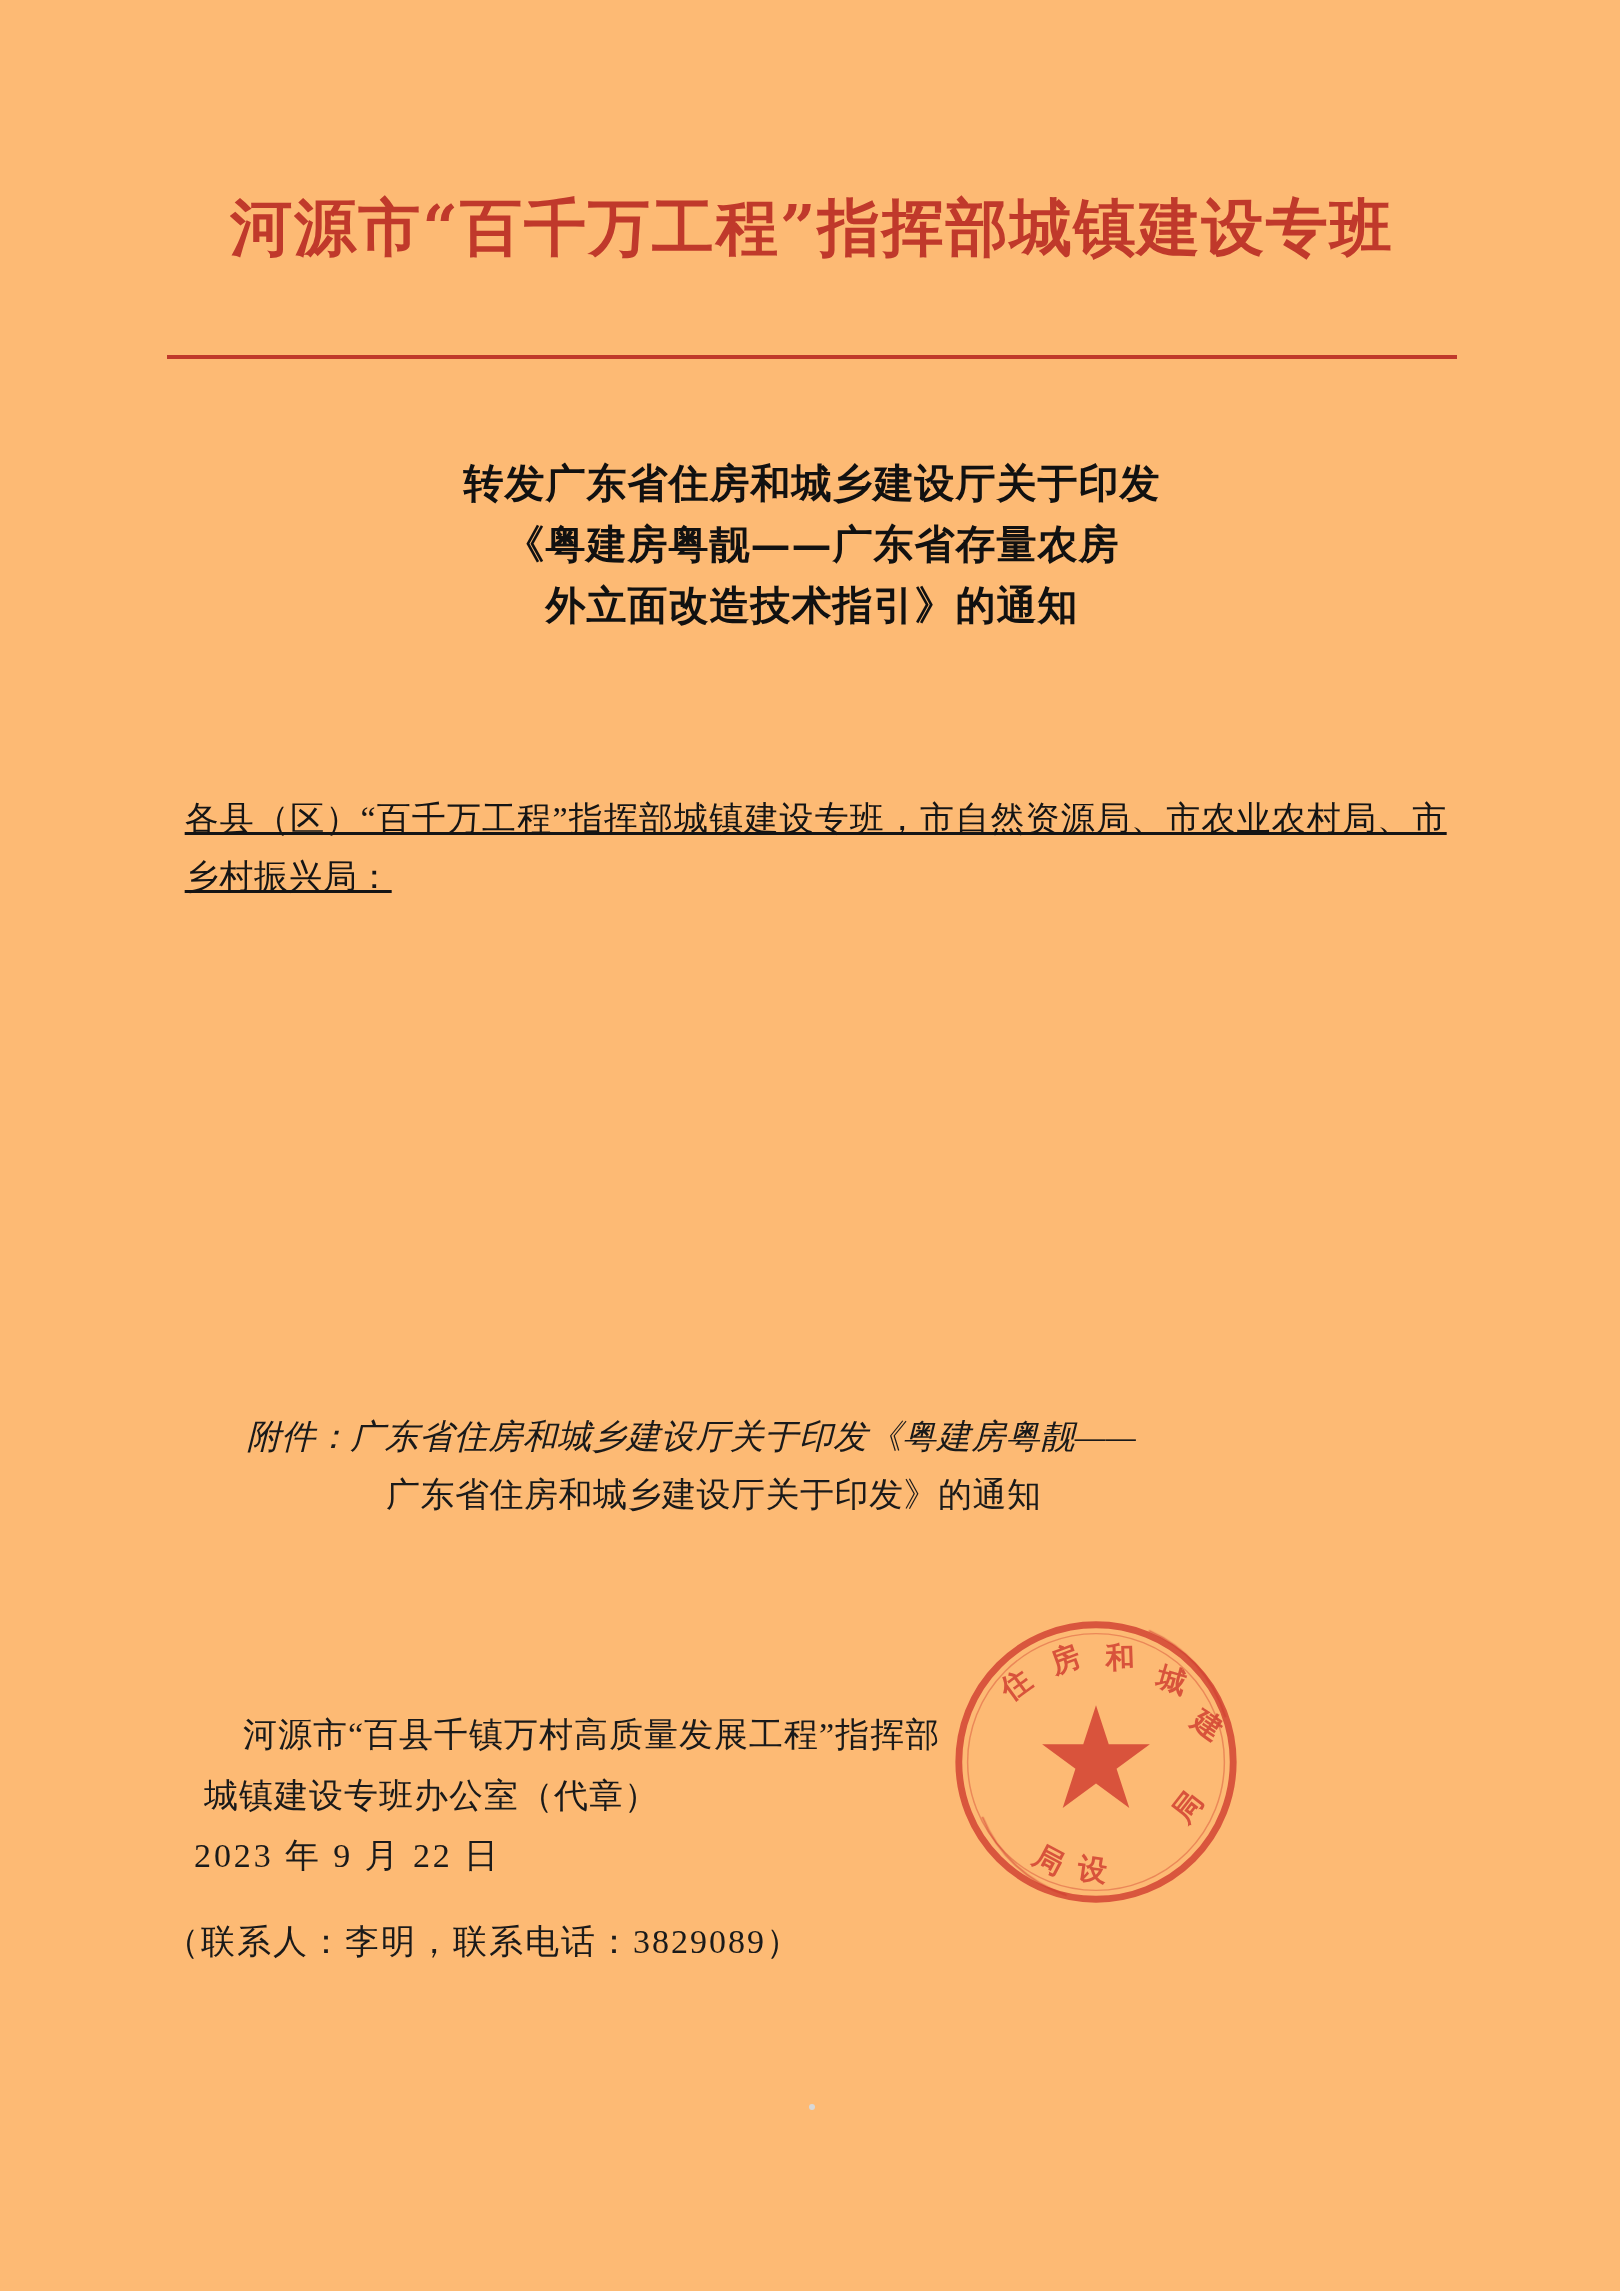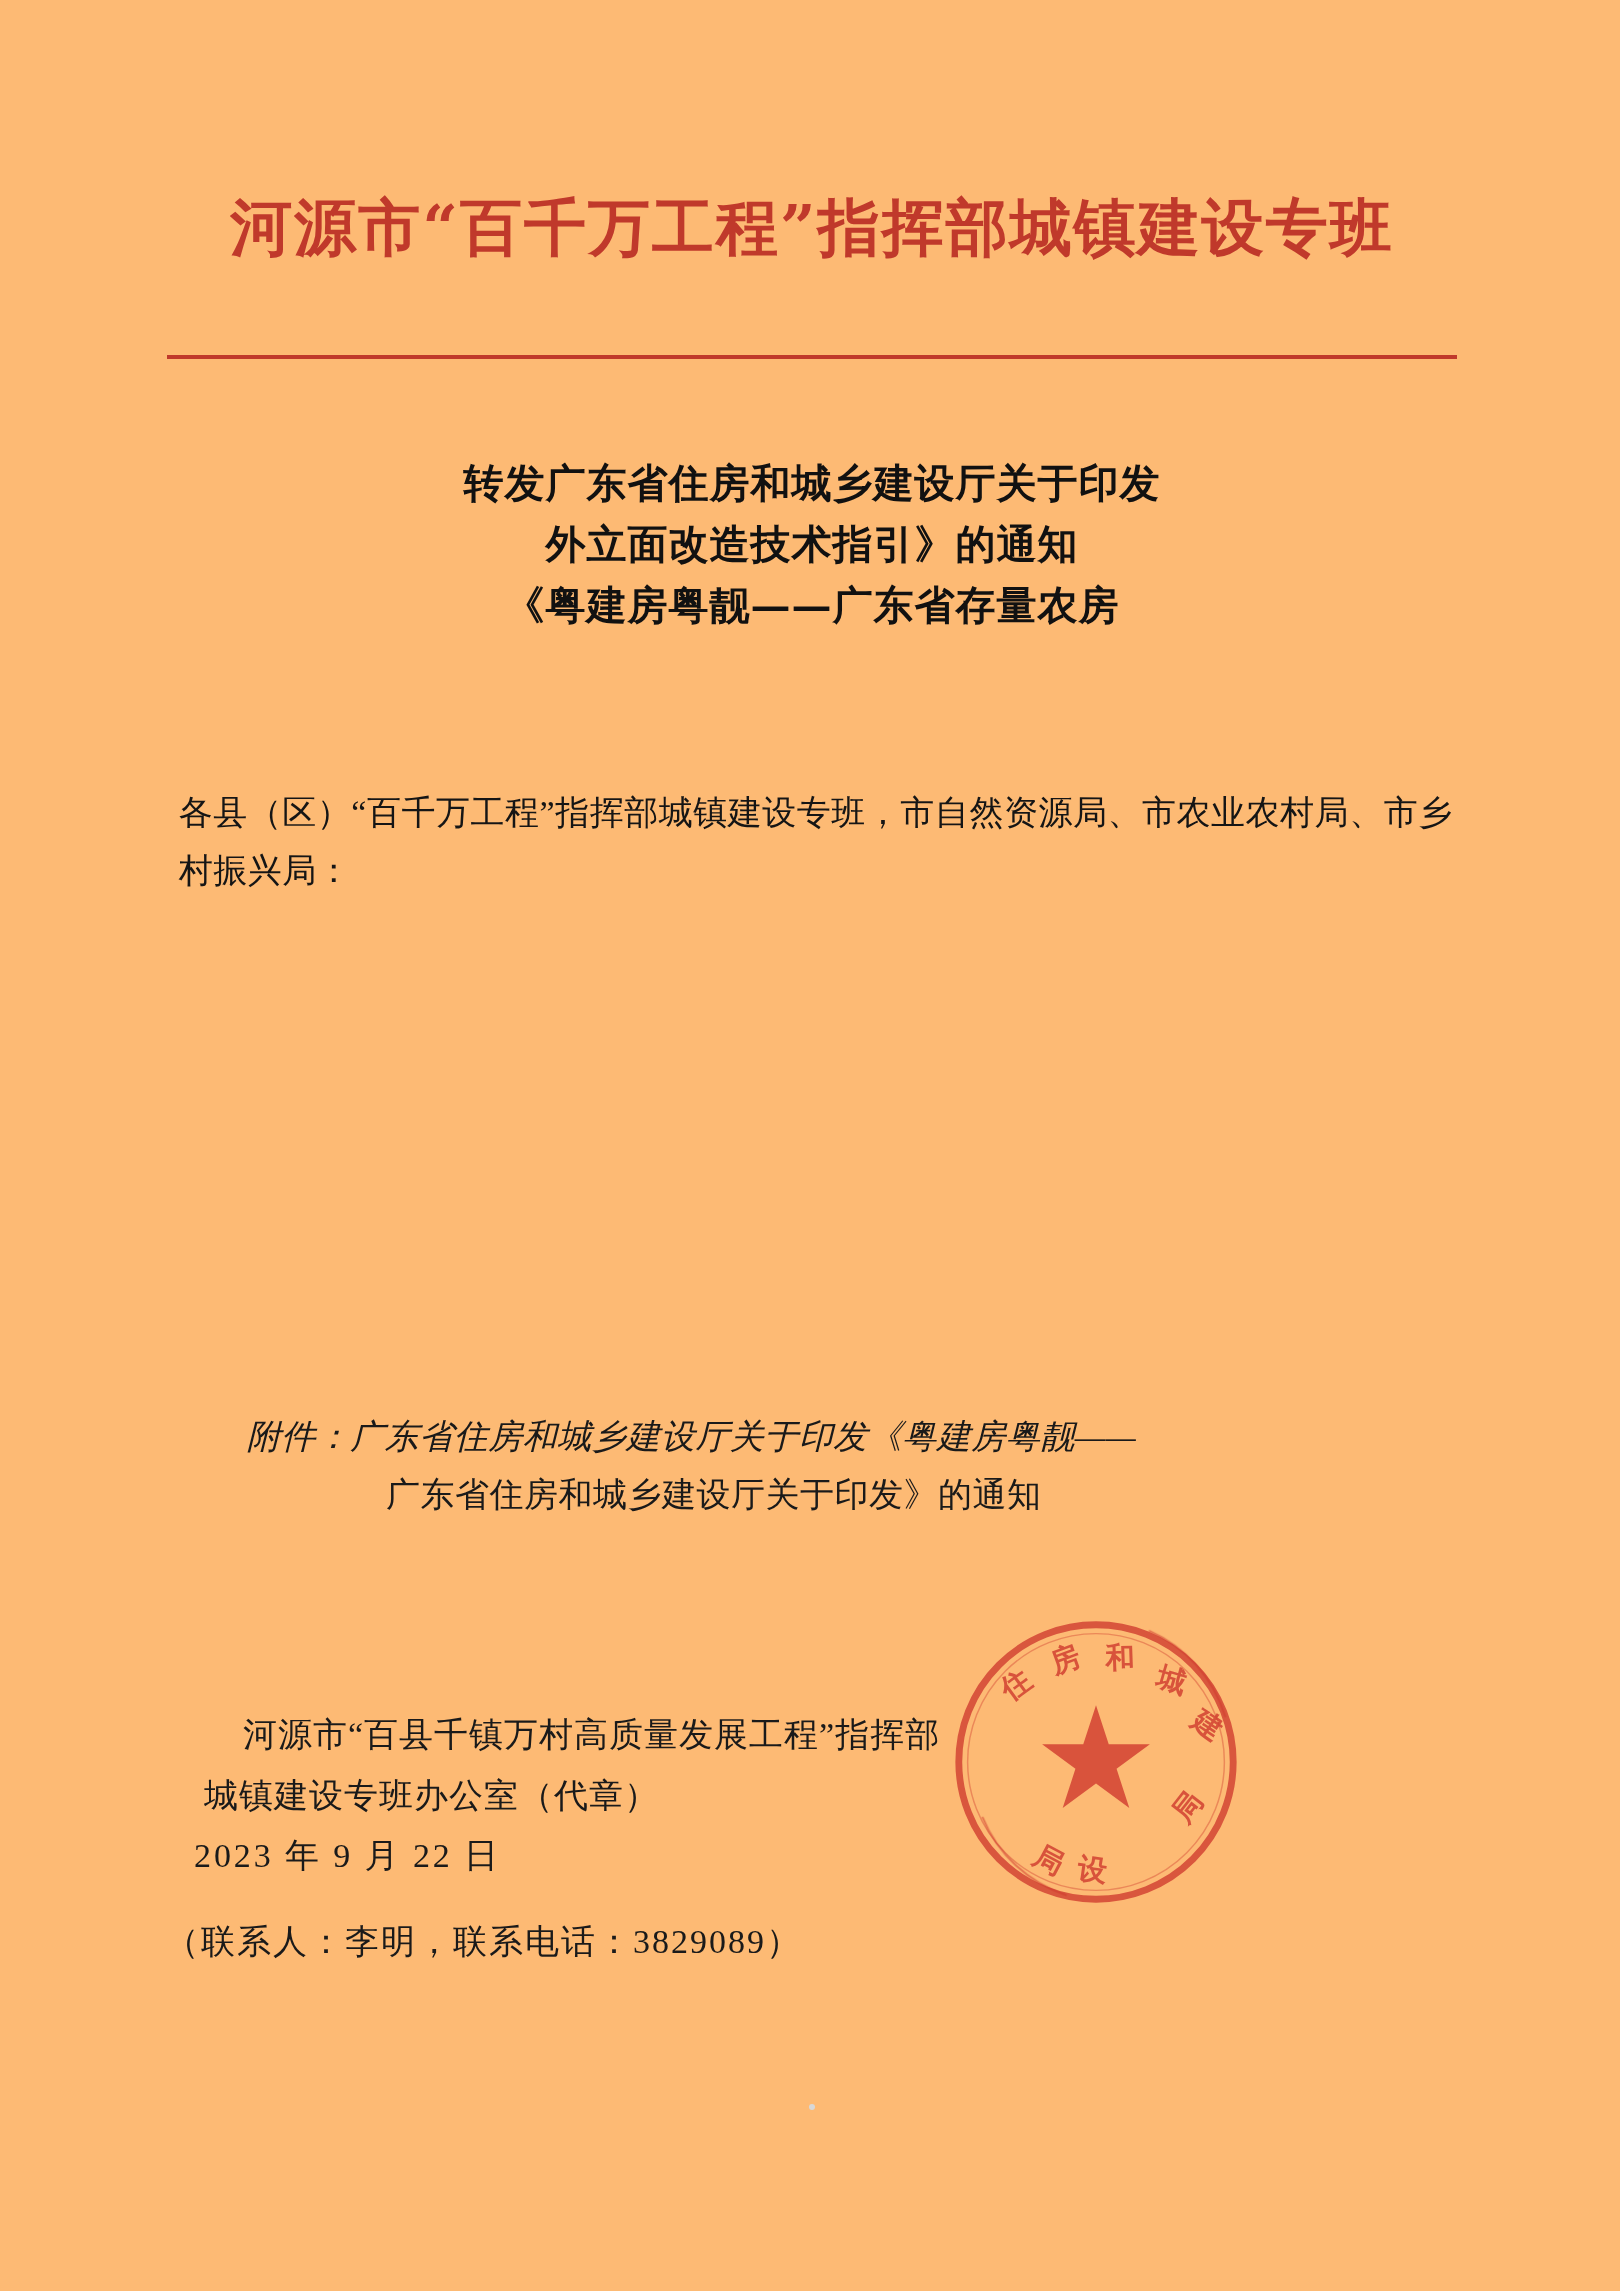--- a/index.html
+++ b/index.html
@@ -77,23 +77,24 @@
     position: absolute;
     top: 784px;
     left: 13.7px;
     width: 1274px;
     font-size: 34px;
     line-height: 1.72;
     color: #151515;
     letter-spacing: 0.5px;
   }
   .body-block p {
-    margin: 0;
+    margin: 6px;
     text-align: justify;
     text-justify: inter-ideograph;
+    text-decoration: underline;
   }
   .indent2 { text-indent: 2em; }
 
   
   .attachment {
     position: absolute;
     top: 1408px;
     left: 13.7px;
     width: 1274px;
     font-size: 34px;
@@ -148,22 +149,22 @@
 <div class="page">
   <div class="content">
 
     <div class="letterhead">
       <div class="letterhead-title">河源市“百千万工程”指挥部城镇建设专班</div>
     </div>
     <div class="letterhead-rule"></div>
 
     <div class="doc-title">
       <div>转发广东省住房和城乡建设厅关于印发</div>
+      <div>《粤建房粤靓——广东省存量农房</div>
       <div>外立面改造技术指引》的通知</div>
-      <div>《粤建房粤靓——广东省存量农房</div>
     </div>
 
     <div class="body-block">
       <p>各县（区）“百千万工程”指挥部城镇建设专班，市自然资源局、市农业农村局、市乡村振兴局：</p>
     </div>
 
     <div class="attachment">
       <div class="att-line1">附件：广东省住房和城乡建设厅关于印发《粤建房粤靓——</div>
       <div class="att-line2">广东省住房和城乡建设厅关于印发》的通知</div>
     </div>

